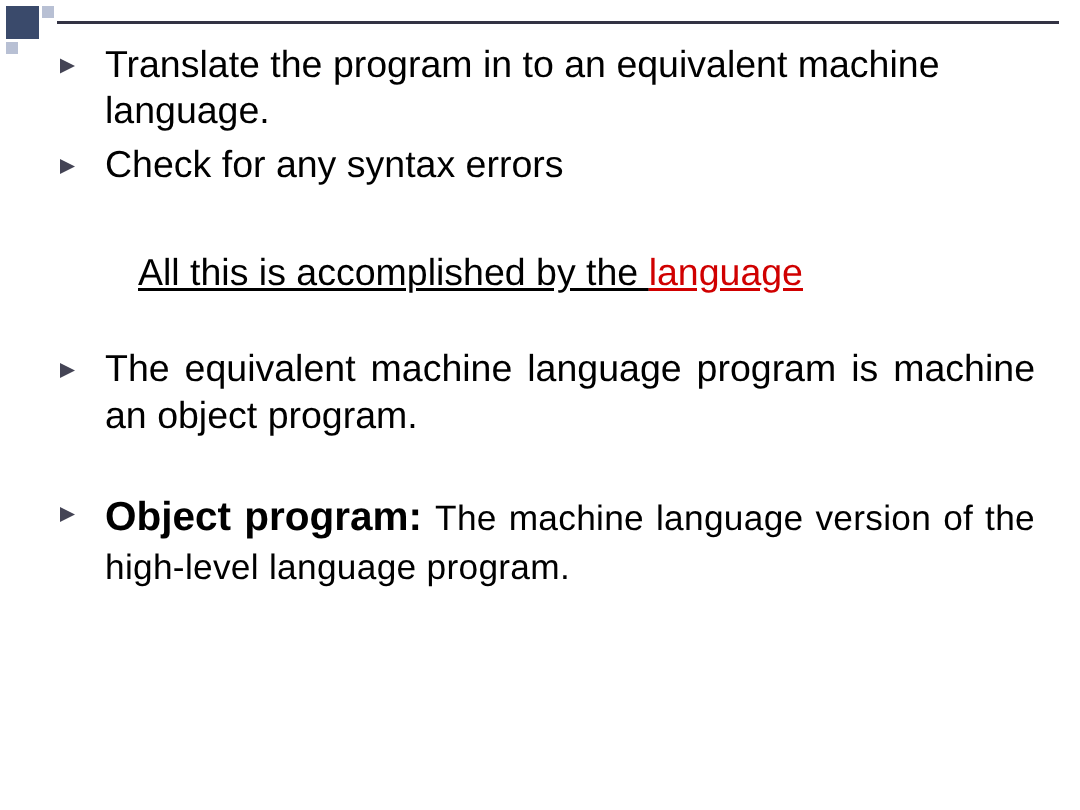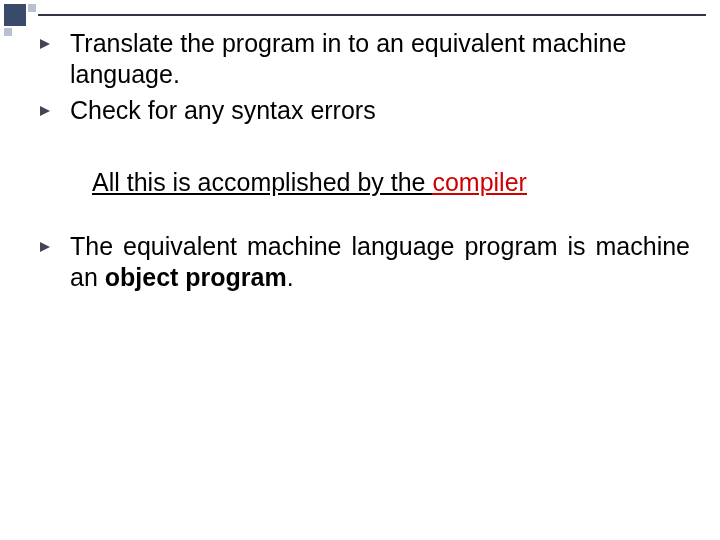--- a/index.html
+++ b/index.html
@@ -89,21 +89,21 @@
     text-decoration: underline;
     margin-top: 42px;
     margin-bottom: 10px;
     margin-left: 54px;
     margin-right: 20px;
   }
   .compiler {
     color: #d00000;
     text-decoration: underline;
   }
-  .bold { font-weight: bold; }
+  .bold { font-weight: normal; }
   .obj-def-row {
     display: flex;
     align-items: flex-start;
     margin-top: 34px;
   }
   .obj-def-text {
     flex: 1;
     font-size: 25px;
     color: #000;
     line-height: 1.28;
@@ -142,27 +142,37 @@
   <div class="bullet-row">
     <div class="arrow">
       <svg width="14" height="14" viewBox="0 0 14 14">
           <polygon points="2,2 12,7 2,12" fill="#444455"></polygon>
         </svg>
     </div>
     <div class="bullet-text">Check for any syntax errors</div>
   </div>
 
   <div class="mid-line">
-    <span>All this is accomplished by the </span><span class="compiler">compiler</span>
+    <span>All this is accomplished by the </span><span class="compiler">language</span>
   </div>
 
   <div class="bullet-row gap-above justify">
     <div class="arrow">
       <svg width="14" height="14" viewBox="0 0 14 14">
           <polygon points="2,2 12,7 2,12" fill="#444455"></polygon>
         </svg>
     </div>
     <div class="bullet-text">
       <span>The equivalent machine language program is machine an </span><span class="bold">object program</span><span>.</span>
     </div>
   </div>
 
+  <div class="obj-def-row">
+    <div class="arrow">
+      <svg width="14" height="14" viewBox="0 0 14 14">
+          <polygon points="2,2 12,7 2,12" fill="#444455"></polygon>
+        </svg>
+    </div>
+    <div class="obj-def-text">
+      <span class="obj-def-label"> Object program: </span><span class="obj-def-rest">The machine language version of the high-level language program.</span>
+    </div>
+  </div>
 </div>
 
 </body></html>

